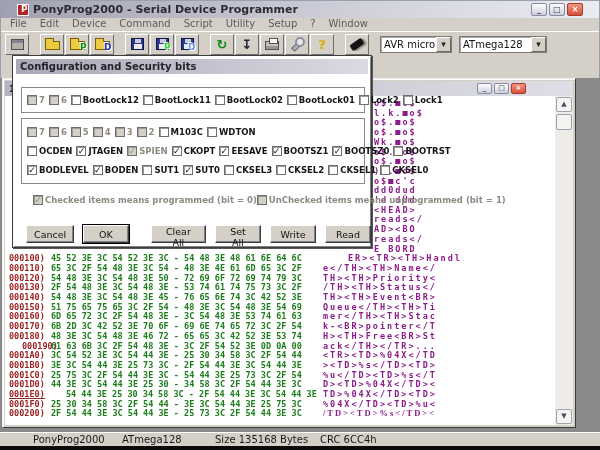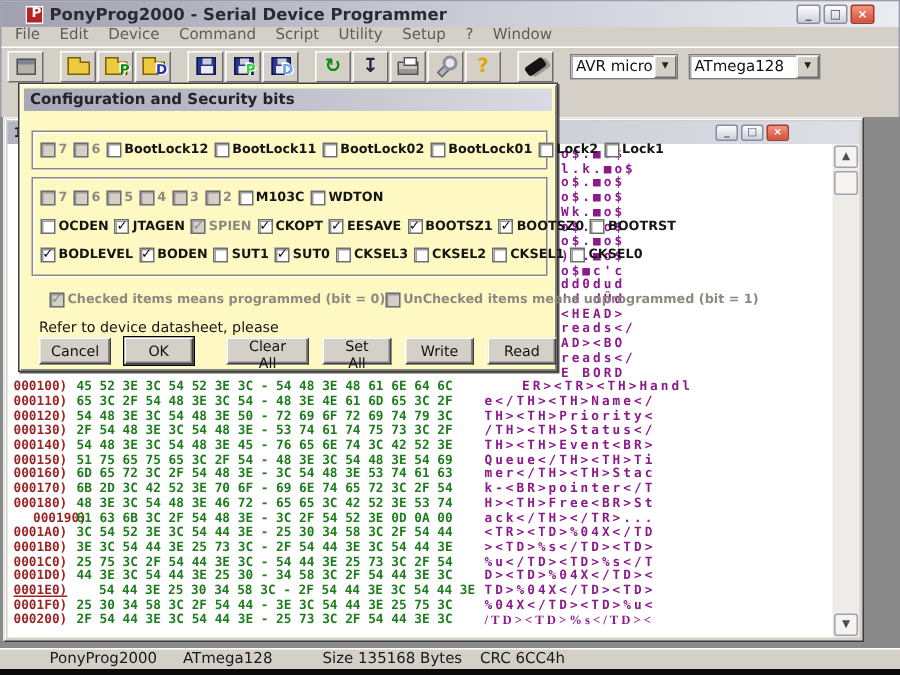--- a/index.html
+++ b/index.html
@@ -72,21 +72,21 @@
   .hfrag{position:absolute;left:369px;letter-spacing:2px}
 
   
   .vscroll{position:absolute;right:2px;top:17px;width:18px;height:329px;background:#edece8}
   .sbtn{position:absolute;left:1px;width:16px;height:15px;background:#f5f4f1;border:1px solid #9ea2b0;border-radius:2px;
     text-align:center;font-size:7px;line-height:13px;color:#4a4e5c}
   .sbtn.up{top:1px}.sbtn.down{bottom:1px}
   .sthumb{position:absolute;left:1px;top:18px;width:16px;height:16px;background:#f5f4f1;border:1px solid #9ea2b0;border-radius:2px}
 
   
-  .dialog{position:absolute;left:12px;top:55px;width:360px;height:193px;background:#fef9c3;z-index:30;
+  .dialog{position:absolute;left:12px;top:55px;width:360px;height:193px;background:#ffffff;z-index:30;
     border:1px solid #3c3c3c;box-shadow:inset 1px 1px 0 #fff,inset -1px -1px 0 #828282,1px 1px 0 #55555a}
   .dtitle{position:absolute;left:3px;top:3px;right:3px;height:15px;background:linear-gradient(90deg,#a8a8b6,#dadae4);
     display:flex;align-items:center;padding-left:4px;font-size:10px;font-weight:bold;color:#23232b}
   .group{position:absolute;border:1px solid #8a8a8a;box-shadow:1px 1px 0 #fff,inset 1px 1px 0 #fff}
   .g1{left:8px;top:31px;width:344px;height:26px;display:flex;align-items:center;justify-content:space-between;padding:0 5px}
   .g2{left:8px;top:62px;width:344px;height:66px;display:flex;flex-direction:column;justify-content:space-around;padding:3px 5px}
   .cbrow{display:flex;align-items:center;gap:4px}
   .cb{display:inline-flex;align-items:center;font-size:8.5px;font-weight:bold;color:#151515;white-space:nowrap}
   .cb .box{width:10px;height:10px;background:#fff;border:1px solid #6e6e6e;box-shadow:inset 1px 1px 0 #9c9c9c;
     margin-right:2px;font-size:9px;line-height:9px;text-align:center;color:#101010;flex:none}
@@ -391,21 +391,20 @@
     <div class="inforow">
         <label class="cb dis chk">
           <span class="box">✓</span>
           <span class="cbl">Checked items means programmed (bit = 0)</span>
         </label>
         <label class="cb dis">
           <span class="box"></span>
           <span class="cbl">UnChecked items means unprogrammed (bit = 1)</span>
         </label>
       </div>
-    <div class="dnote">Refer to device datasheet, please</div>
     <div class="btnrow">
         <button class="dbtn">Cancel</button>
         <button class="dbtn def">OK</button>
         <button class="dbtn">Clear All</button>
         <button class="dbtn">Set All</button>
         <button class="dbtn">Write</button>
         <button class="dbtn">Read</button>
       </div>
   </div>
 

